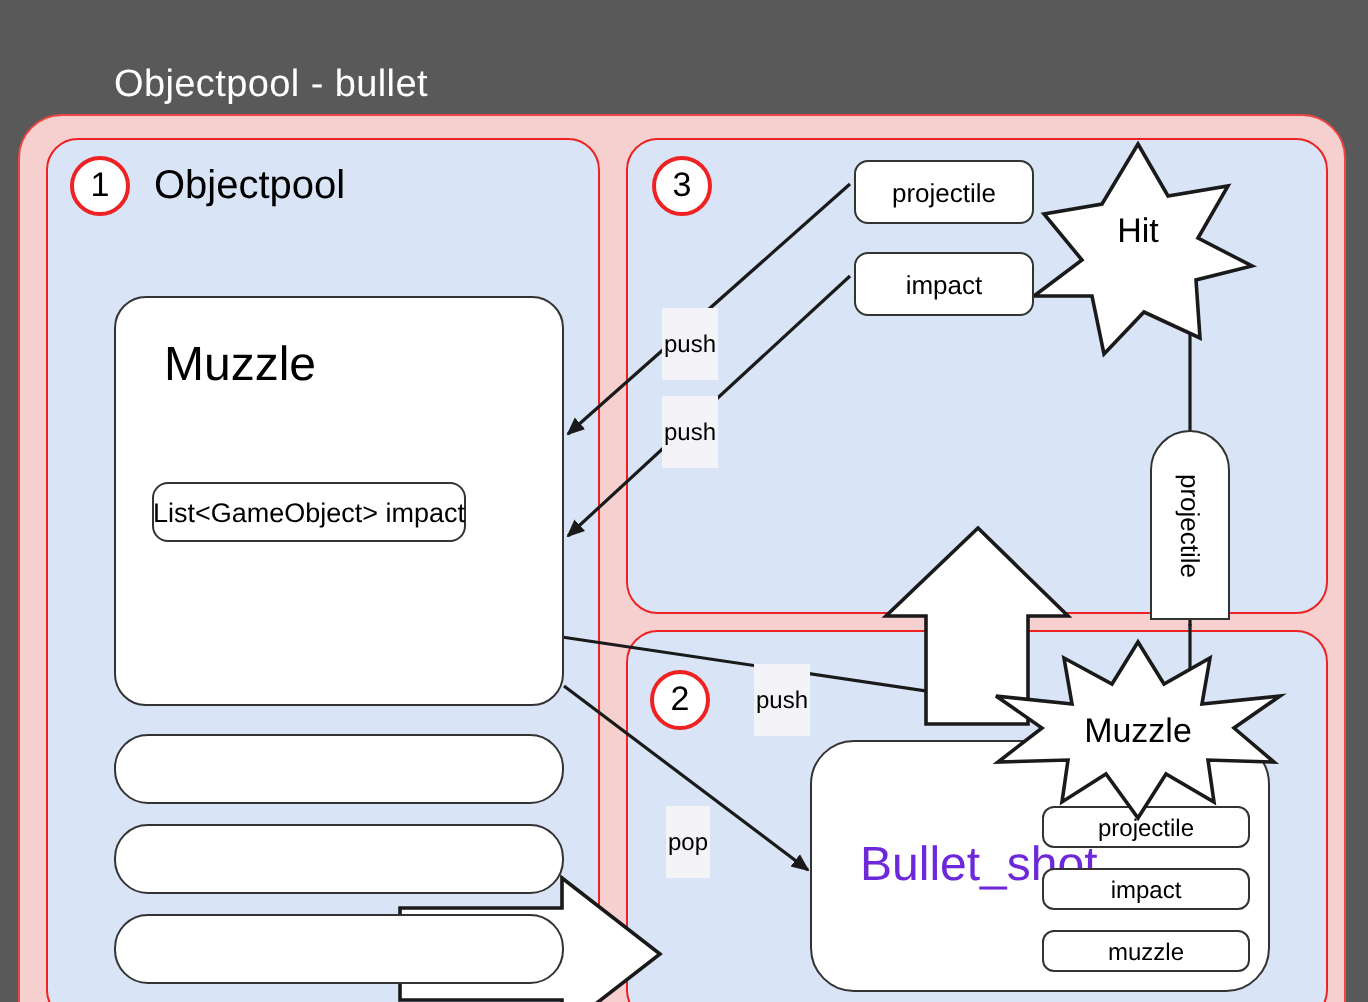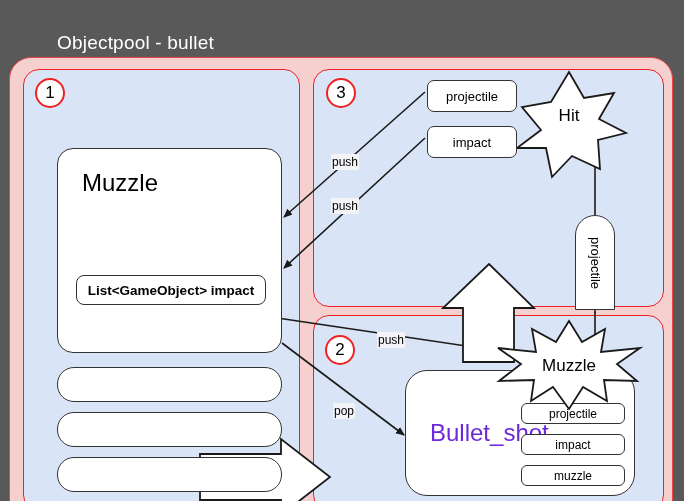--- a/index.html
+++ b/index.html
@@ -83,21 +83,21 @@
     background:#ffffff;
     border:1.6px solid #333;
     border-radius:8px;
     box-sizing:border-box;
     height:30px;
     display:flex;align-items:center;justify-content:center;
     font-size:13.5px;color:#000;
     white-space:nowrap;
   }
   #lb0{left:18px;top:61px;width:190px;}
-  #lb1{left:18px;top:126px;width:190px;font-weight:bold;}
+  #lb1{left:18px;top:92px;width:157px;}
   #lb2{left:25px;top:155px;width:190px;}
 
   
   .slot{
     position:absolute;left:57px;width:225px;height:35px;
     background:#ffffff;
     border:1.6px solid #333;
     border-radius:17px;
     box-sizing:border-box;
     z-index:4;
@@ -161,21 +161,21 @@
     position:absolute;left:50%;top:50%;
     transform:translate(-50%,-50%) rotate(90deg);
     font-size:13px;color:#000;white-space:nowrap;
   }
 
   
   .elabel{
     position:absolute;
     background:#f4f4f8;
     font-size:12px;color:#000;
-    padding:1px 1px;
+    padding:11px 1px;
     z-index:7;
     white-space:nowrap;
   }
   #lbl-push1{left:331px;top:124px;}
   #lbl-push2{left:331px;top:168px;}
   #lbl-push3{left:377px;top:302px;}
   #lbl-pop{left:333px;top:373px;}
 
   svg.overlay{position:absolute;left:0;top:0;width:684px;height:501px;z-index:3;}
   svg.overlay-top{position:absolute;left:0;top:0;width:684px;height:501px;z-index:5;pointer-events:none;}
@@ -235,20 +235,21 @@
                L 553 357 L 531 371 L 534 350 L 499 351 L 521 334 L 498 318
                L 536 322 L 532 299 L 556 312 Z" fill="#ffffff" stroke="#1a1a1a" stroke-width="1.8" stroke-linejoin="miter"></path>
     </g>
     <text class="star-label" x="569" y="341" text-anchor="middle">Muzzle</text>
   </svg>
 
   <div class="badge" id="badge1">1</div>
   <div class="badge" id="badge3">3</div>
   <div class="badge" id="badge2">2</div>
 
+  <div class="panel-title" id="p1title">Objectpool</div>
 
   <div class="bullet-card">
     <div class="hdr">Muzzle</div>
     <div class="listbox" id="lb1">List&lt;GameObject&gt; impact</div>
   </div>
 
   <div class="slot" id="slot0"></div>
   <div class="slot" id="slot1"></div>
   <div class="slot" id="slot2"></div>
 

